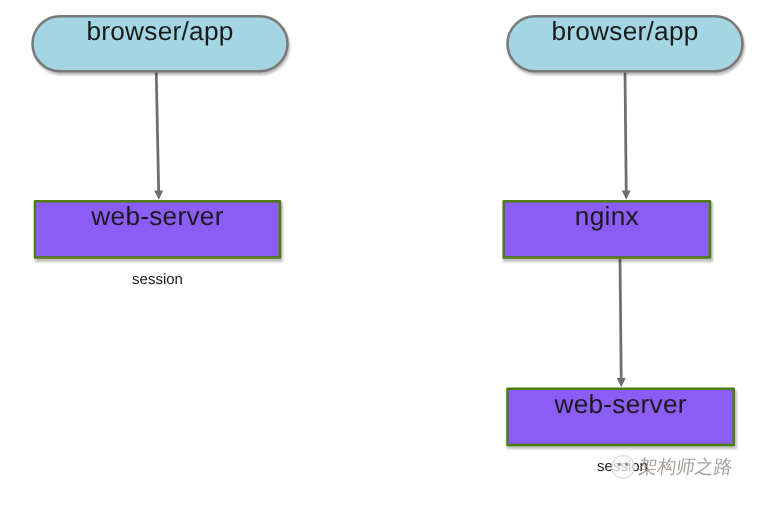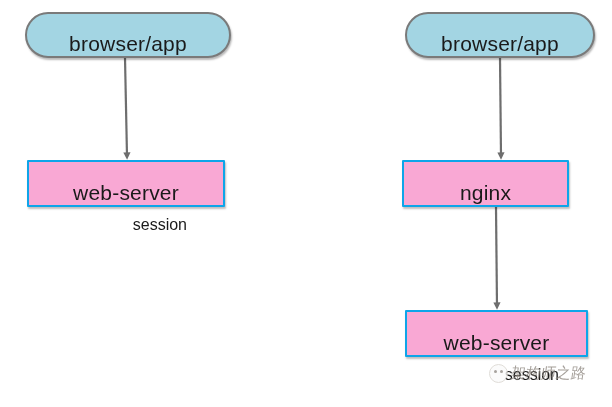--- a/index.html
+++ b/index.html
@@ -12,46 +12,46 @@
     width: 612px;
     height: 407px;
     background: #ffffff;
     overflow: hidden;
     font-family: "Liberation Sans", sans-serif;
   }
   .node {
     position: absolute;
     box-sizing: border-box;
     display: flex;
-    align-items: flex-end;
+    align-items: flex-start;
     justify-content: center;
     color: #1a1a1a;
     letter-spacing: 0.2px;
     white-space: nowrap;
   }
   .node-bubble {
     background: #a3d5e3;
     border: 2px solid #7a7a7a;
     border-radius: 26px;
     font-size: 21px;
     box-shadow: 1px 2px 2px rgba(0,0,0,0.28);
   }
   .node-box {
-    background: #f9a8d4;
-    border: 2px solid #0ea5e9;
+    background: #8b5cf6;
+    border: 2px solid #4d7c0f;
     border-radius: 1px;
     font-size: 21px;
     box-shadow: 1px 2px 2px rgba(0,0,0,0.25);
   }
   .caption {
     position: absolute;
-    font-size: 16px;
+    font-size: 12px;
     color: #1a1a1a;
     white-space: nowrap;
-    text-align: right;
+    text-align: center;
   }
   .edge-layer {
     position: absolute;
     left: 0;
     top: 0;
     width: 612px;
     height: 407px;
     pointer-events: none;
   }
   .watermark {

